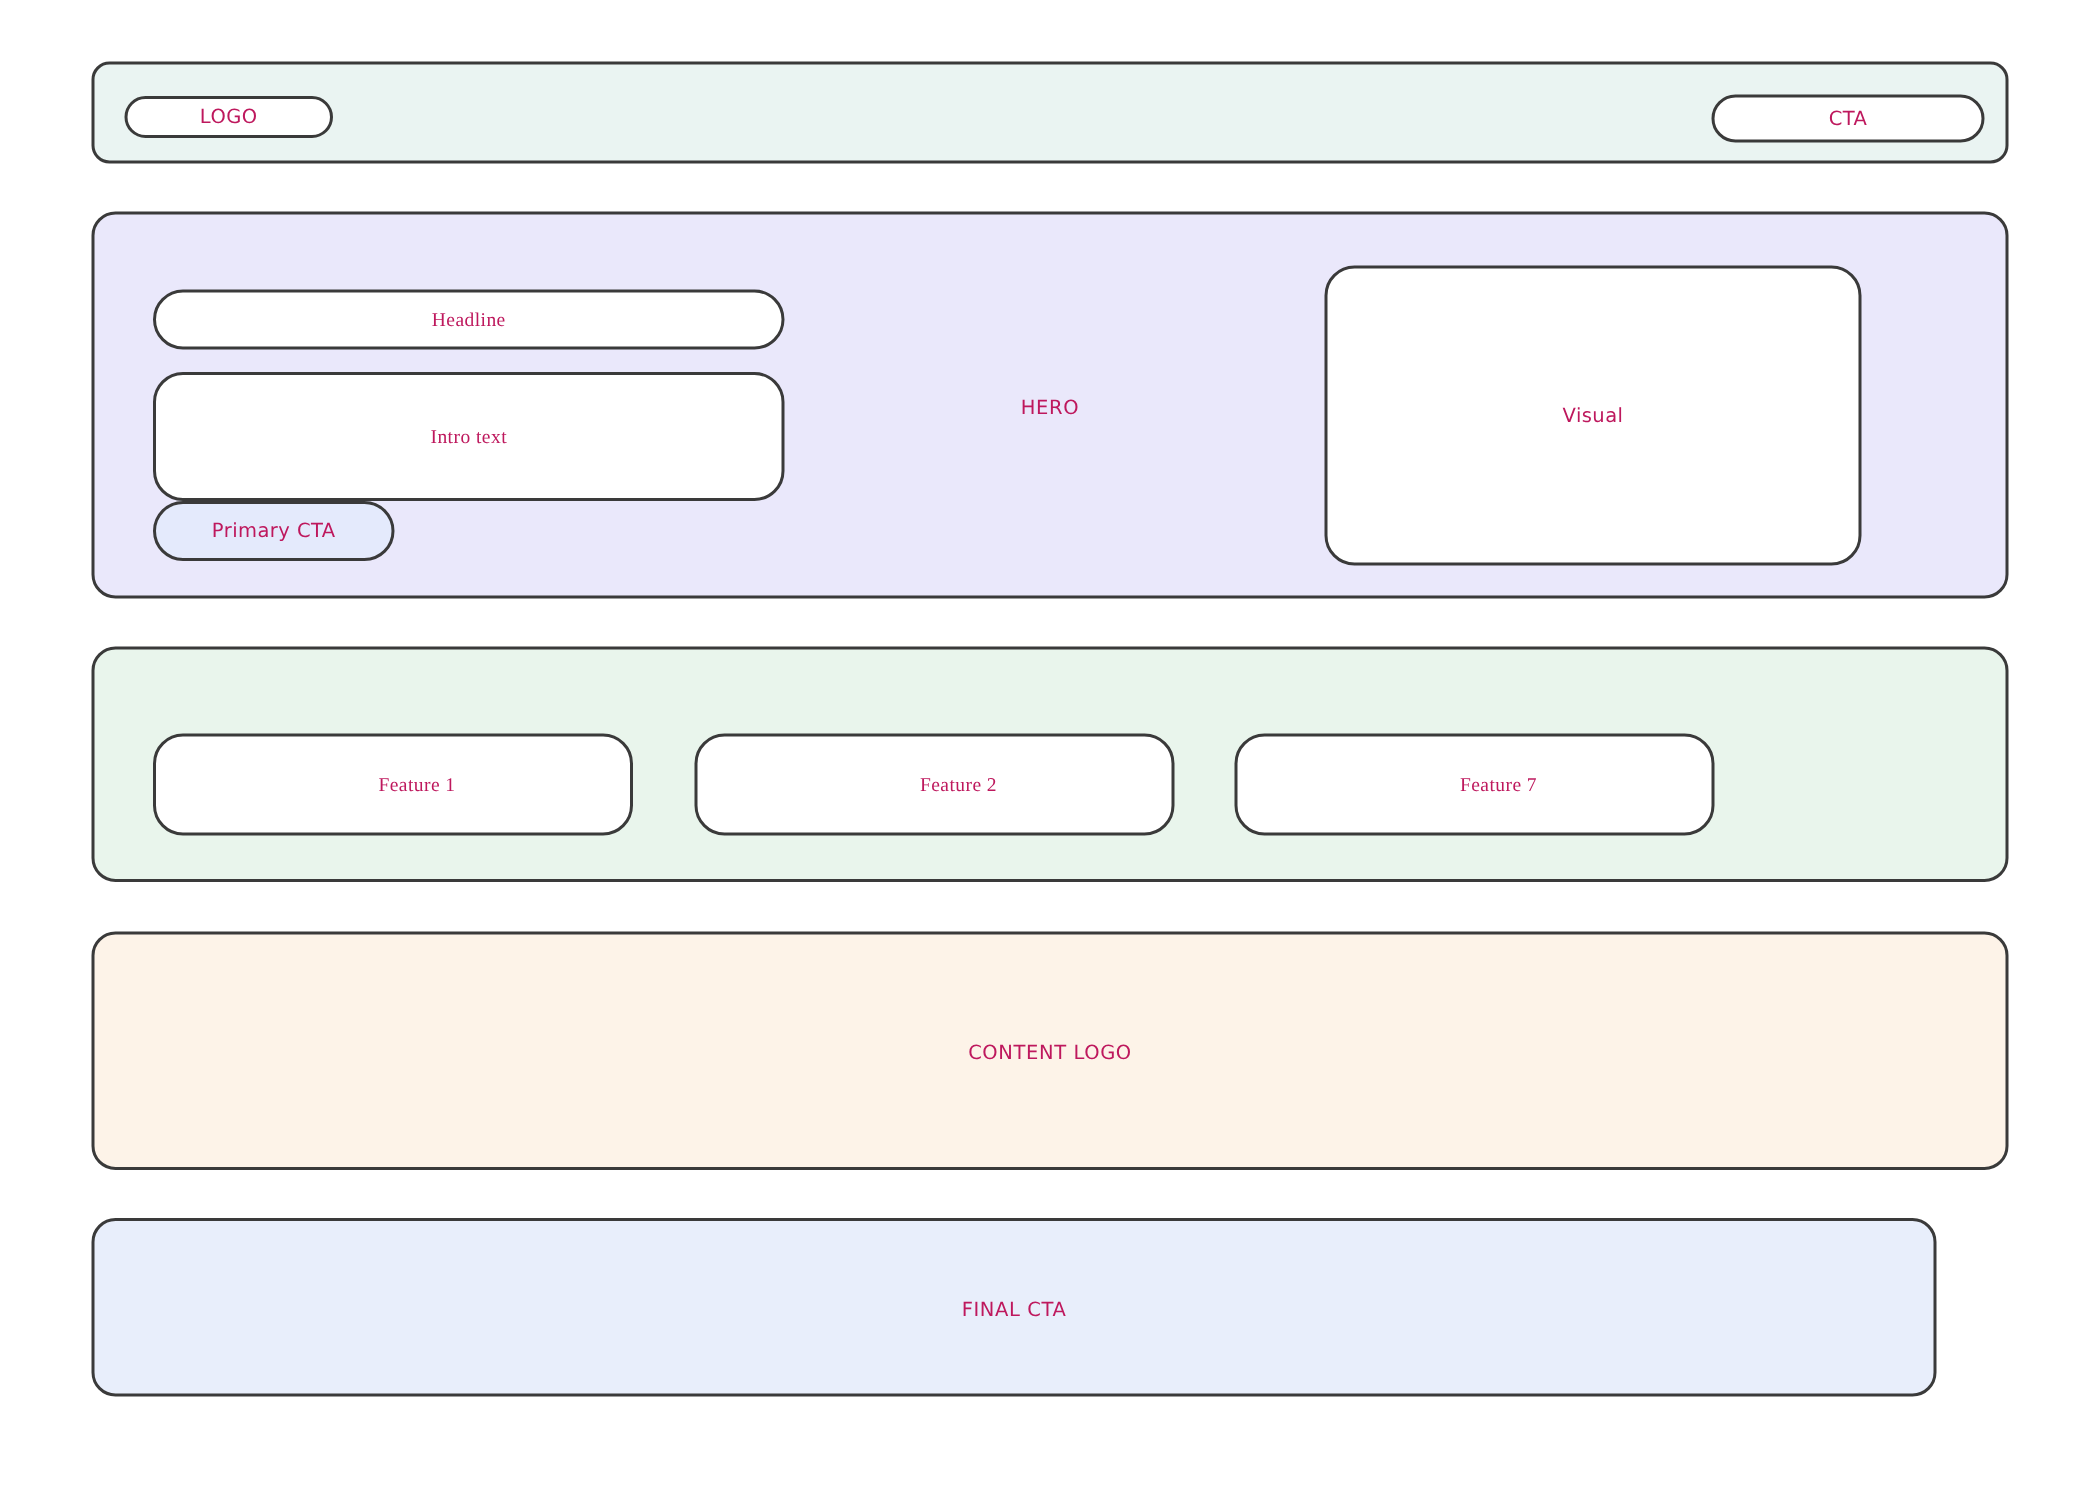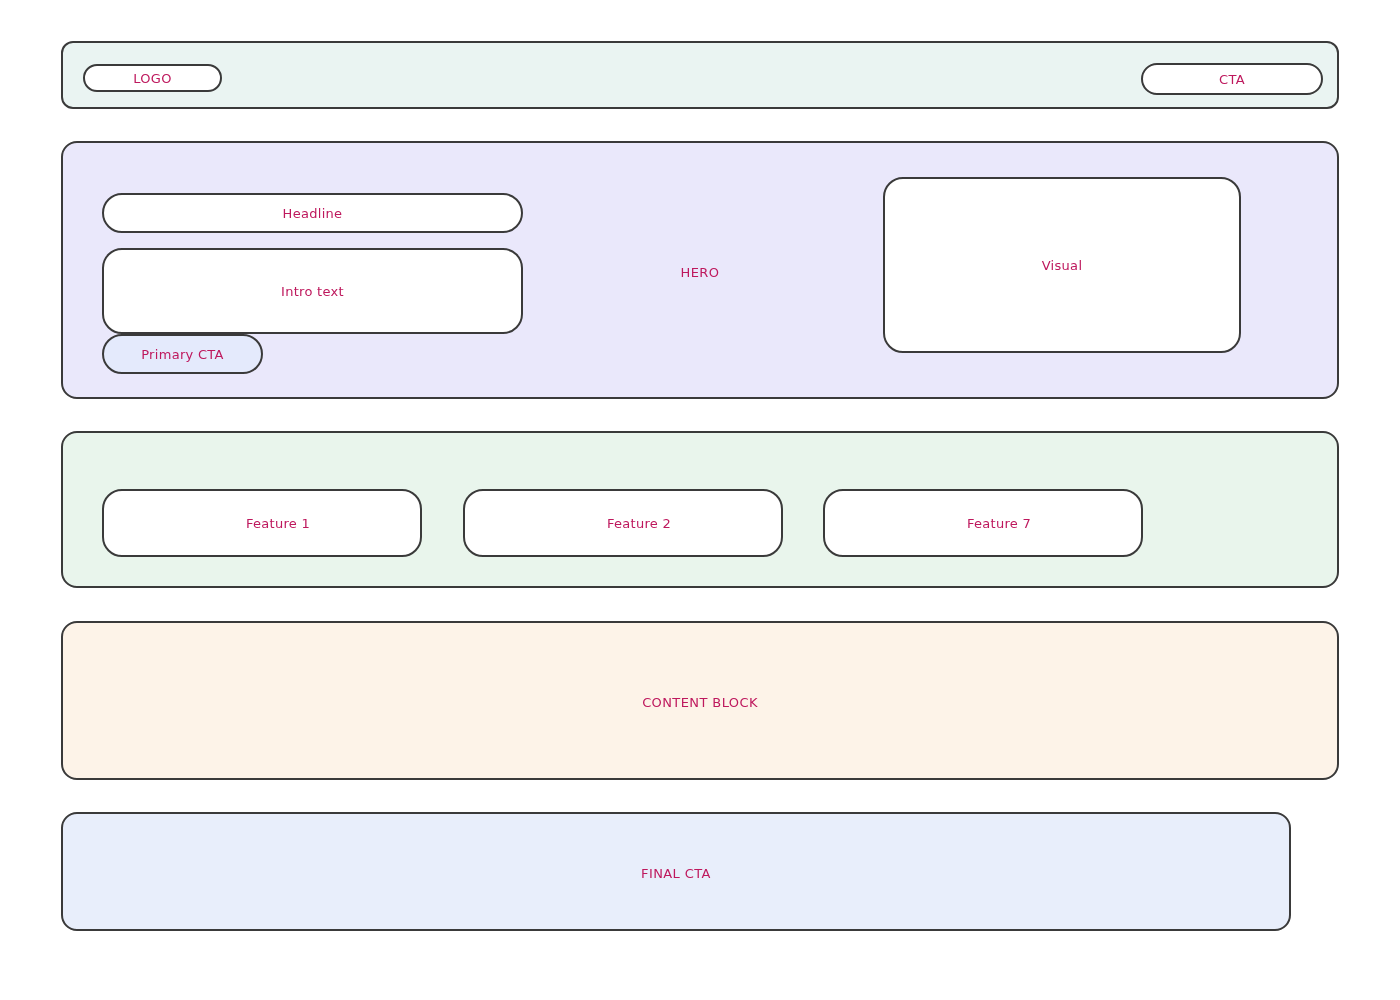--- a/index.html
+++ b/index.html
@@ -25,21 +25,21 @@
   .box {
     position: absolute;
     box-sizing: border-box;
     border: 2px solid #3a3a3a;
     background: #ffffff;
     display: flex;
     align-items: center;
     justify-content: center;
   }
   .pill { border-radius: 999px; }
-  .rounded { border-radius: 20px; }
+  .rounded { border-radius: 20px; font-family: Liberation Serif, serif; }
   .rounded-lg { border-radius: 20px; }
   .center-label {
     position: absolute;
     left: 0;
     right: 0;
     text-align: center;
     letter-spacing: 0.4px;
   }
   .label-text { letter-spacing: 0.3px; }
 
@@ -47,21 +47,21 @@
   #header        { left: 61px;  top: 41px;  width: 1278px; height: 68px;  background: #eaf4f2; border-radius: 12px; }
   #logo-pill     { left: 20px;  top: 21px;  width: 139px;  height: 28px; }
   #header-cta    { left: 1078px; top: 20px; width: 182px;  height: 32px; }
 
   
   #hero          { left: 61px;  top: 141px; width: 1278px; height: 258px; background: #eae8fb; border-radius: 16px; }
   #headline-box  { left: 39px;  top: 50px;  width: 421px;  height: 40px; }
   #intro-box     { left: 39px;  top: 105px; width: 421px;  height: 86px; }
   #primary-cta   { left: 39px;  top: 191px; width: 161px;  height: 40px; background: #e4eafc; }
   #hero-label    { top: 122px;  }
-  #visual-box    { left: 820px; top: 34px;  width: 358px;  height: 176px; }
+  #visual-box    { left: 820px; top: 34px;  width: 358px;  height: 200px; }
 
   
   #features      { left: 61px;  top: 431px; width: 1278px; height: 157px; background: #e9f5ec; border-radius: 16px; }
   .feature-card  { top: 56px;   width: 320px; height: 68px; padding-left: 32px; }
   #feature-1     { left: 39px; }
   #feature-2     { left: 400px; }
   #feature-3     { left: 760px; }
 
   
   #content-block { left: 61px;  top: 621px; width: 1278px; height: 159px; background: #fdf3e8; border-radius: 16px; }
@@ -107,20 +107,20 @@
     </div>
     <div id="feature-2" class="box rounded feature-card">
       <span class="label-text">Feature 2</span>
     </div>
     <div id="feature-3" class="box rounded feature-card">
       <span class="label-text">Feature 7</span>
     </div>
   </div>
 
   <div id="content-block" class="section">
-    <div id="content-label" class="center-label">CONTENT BLOCK</div>
+    <div id="content-label" class="center-label">CONTENT LOGO</div>
   </div>
 
   <div id="final-cta" class="section">
     <div id="final-label" class="center-label">FINAL CTA</div>
   </div>
 
 </div>
 
 </body></html>

